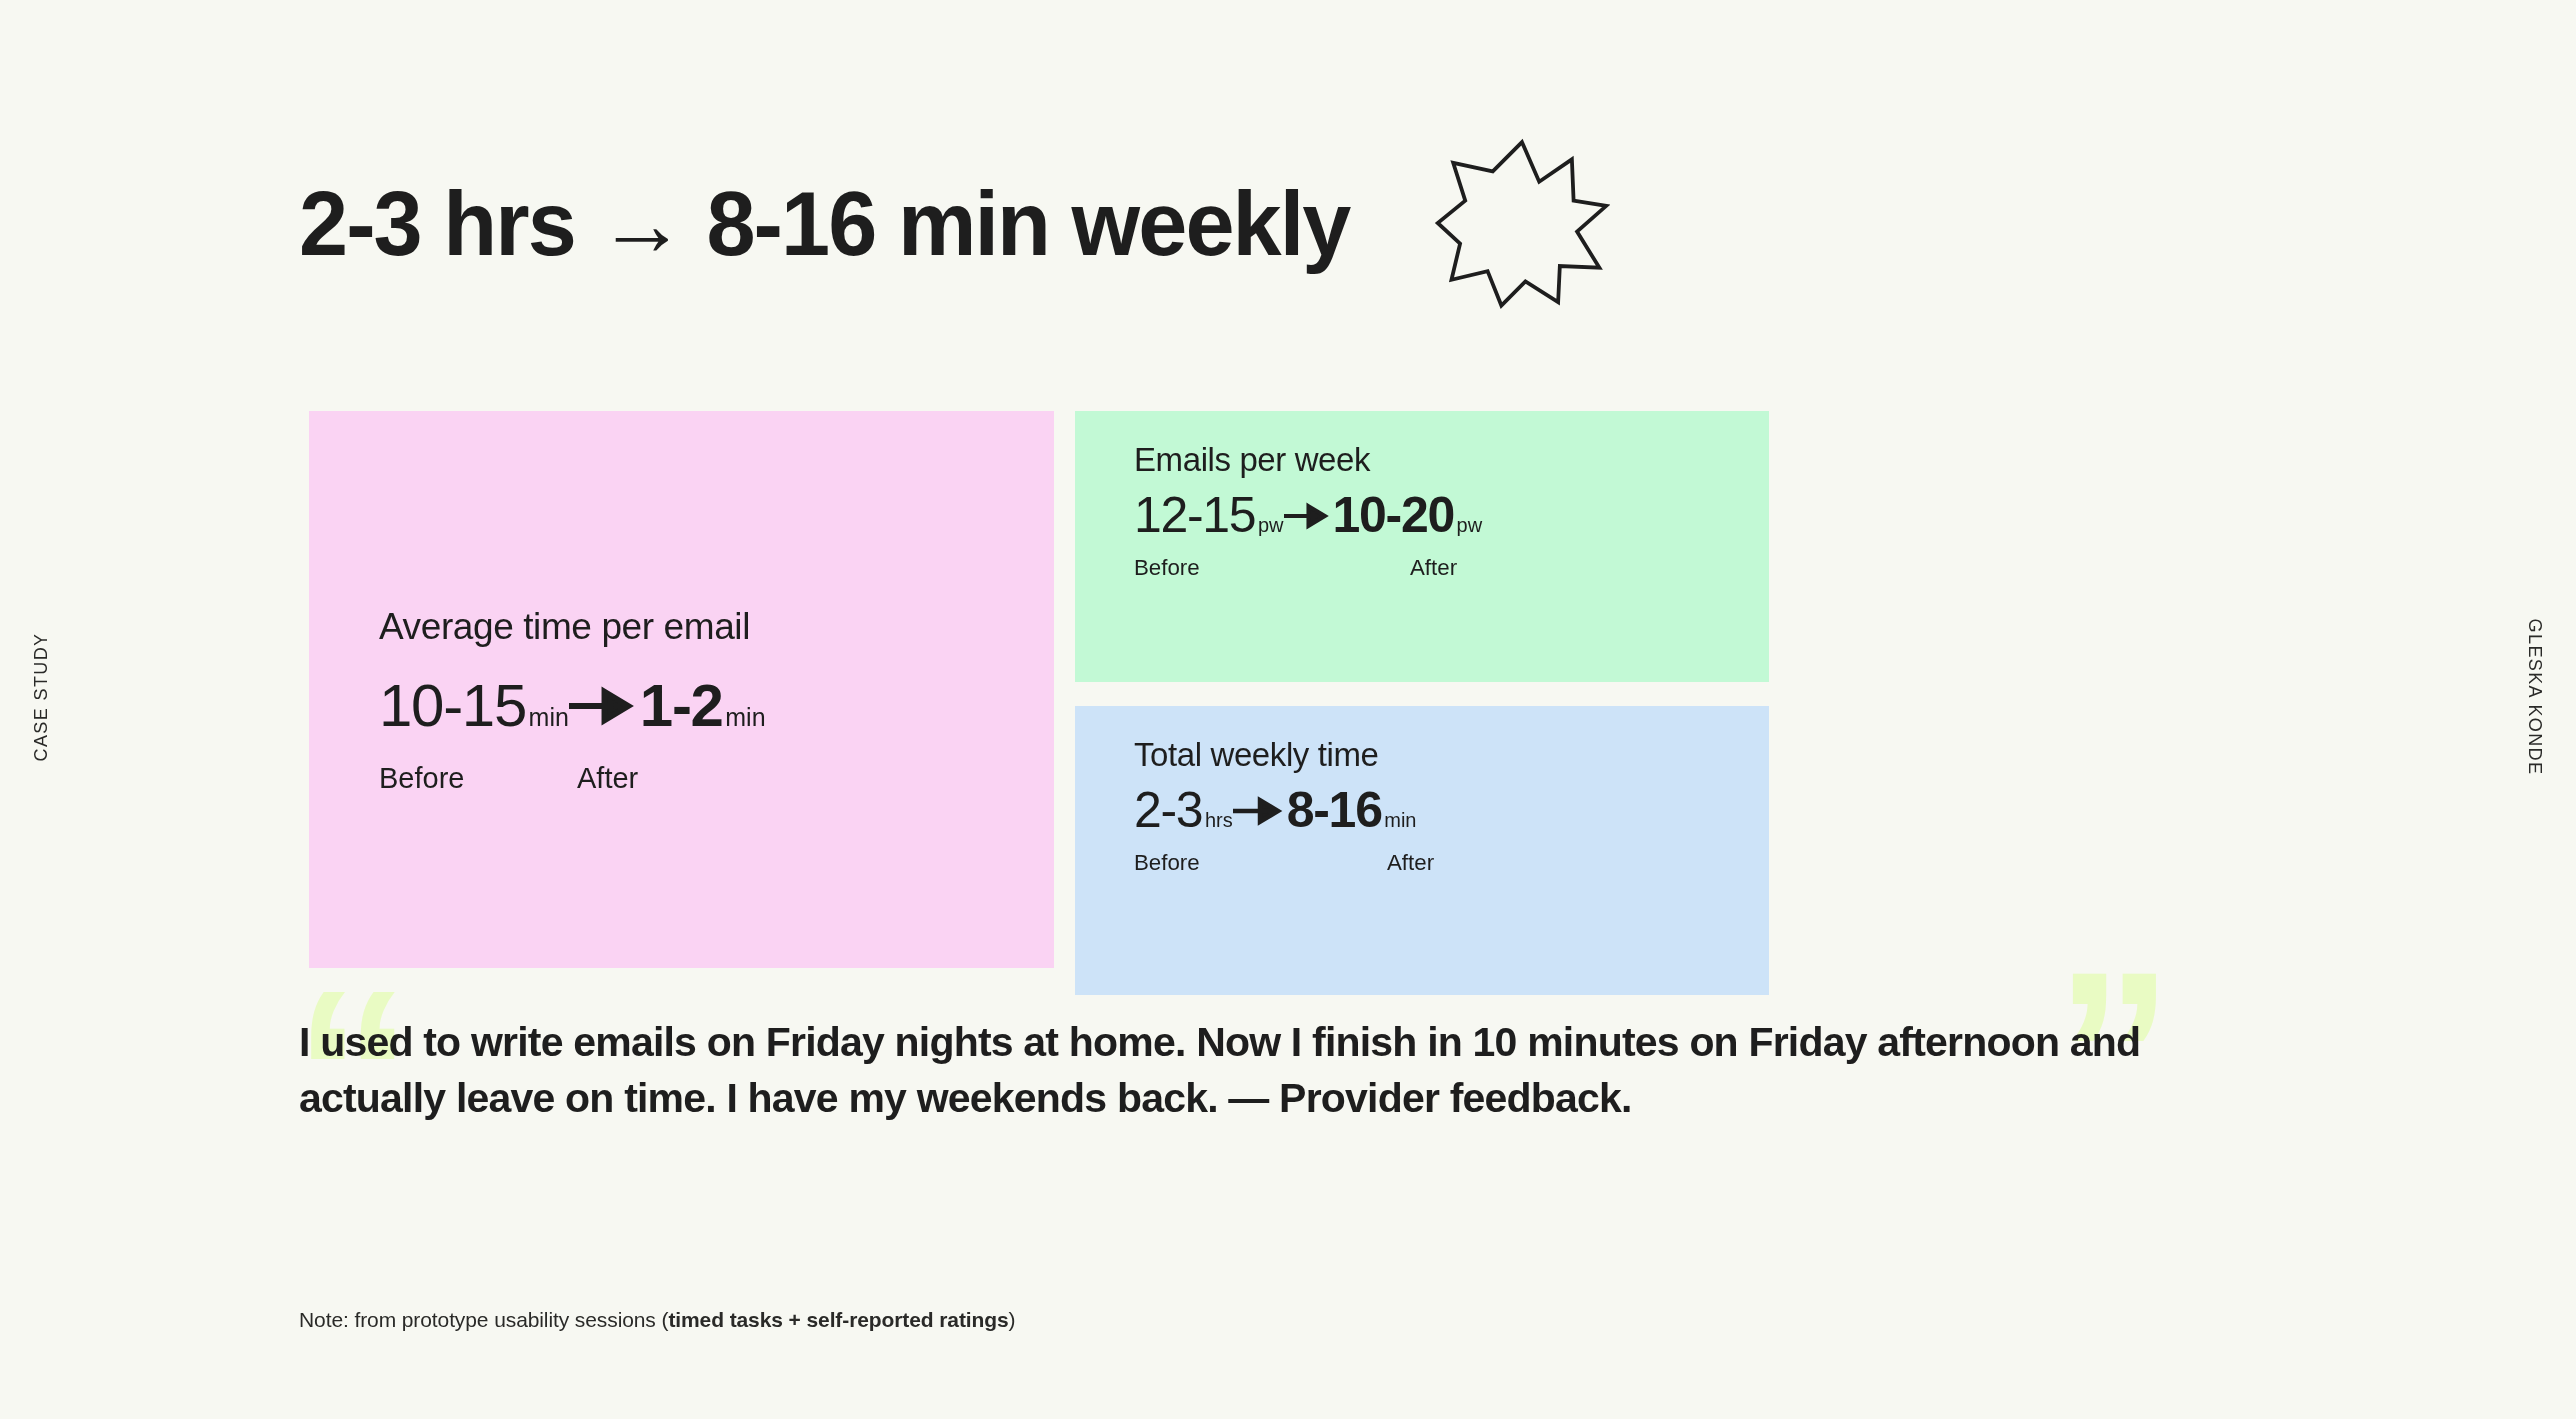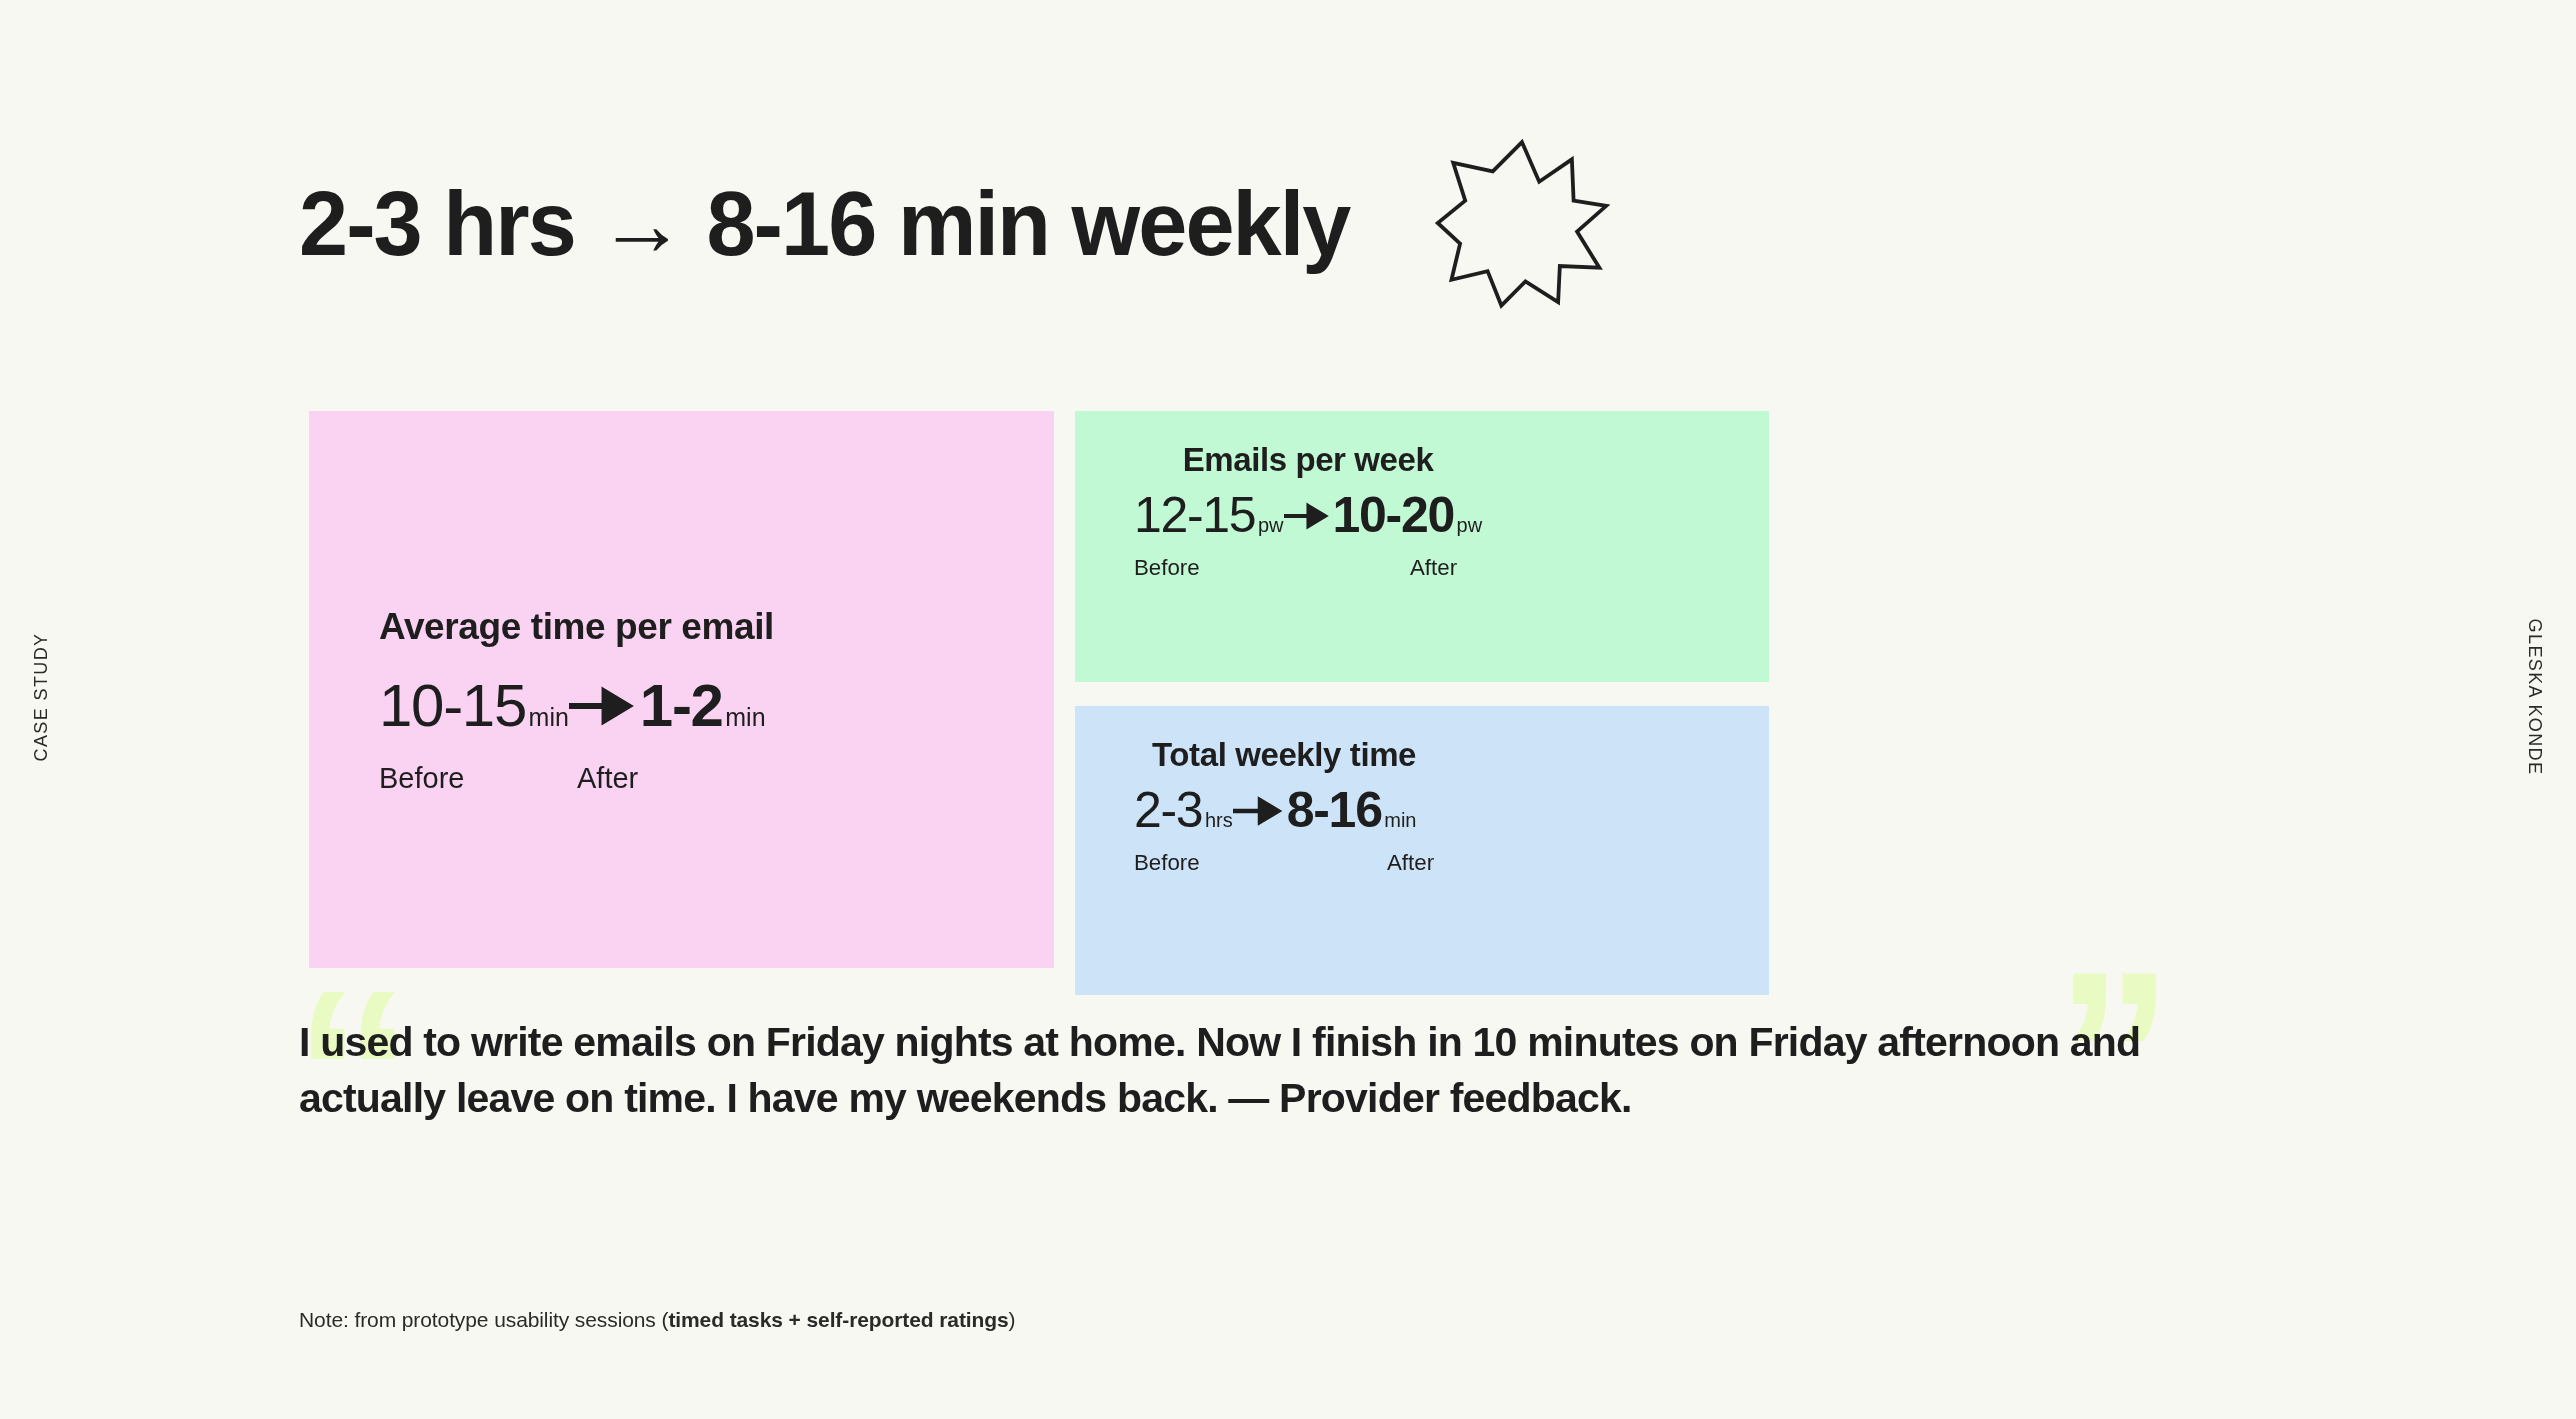--- a/index.html
+++ b/index.html
@@ -70,26 +70,25 @@
     width:694px; height:289px;
     background:#CDE3F8;
   }
 
   .card-inner{ position:absolute; }
   .card-pink .card-inner{ left:70px; top:197px; }
   .card-green .card-inner{ left:59px; top:32px; }
   .card-blue  .card-inner{ left:59px; top:32px; }
 
   .card-title{
-    font-weight:700;
+    font-weight:400;
     color:#1E1E1E;
     white-space:nowrap;
     line-height:1;
     letter-spacing:-0.4px;
-    text-align:center;
   }
   .card-pink  .card-title{ font-size:37px; margin-bottom:32px; }
   .card-green .card-title{ font-size:33px; margin-bottom:16px; }
   .card-blue  .card-title{ font-size:33px; margin-bottom:16px; }
 
   .stat-row{ display:flex; align-items:center; white-space:nowrap; }
 
   .stat-block{ display:flex; align-items:baseline; }
   .stat-value{
     line-height:.95;

